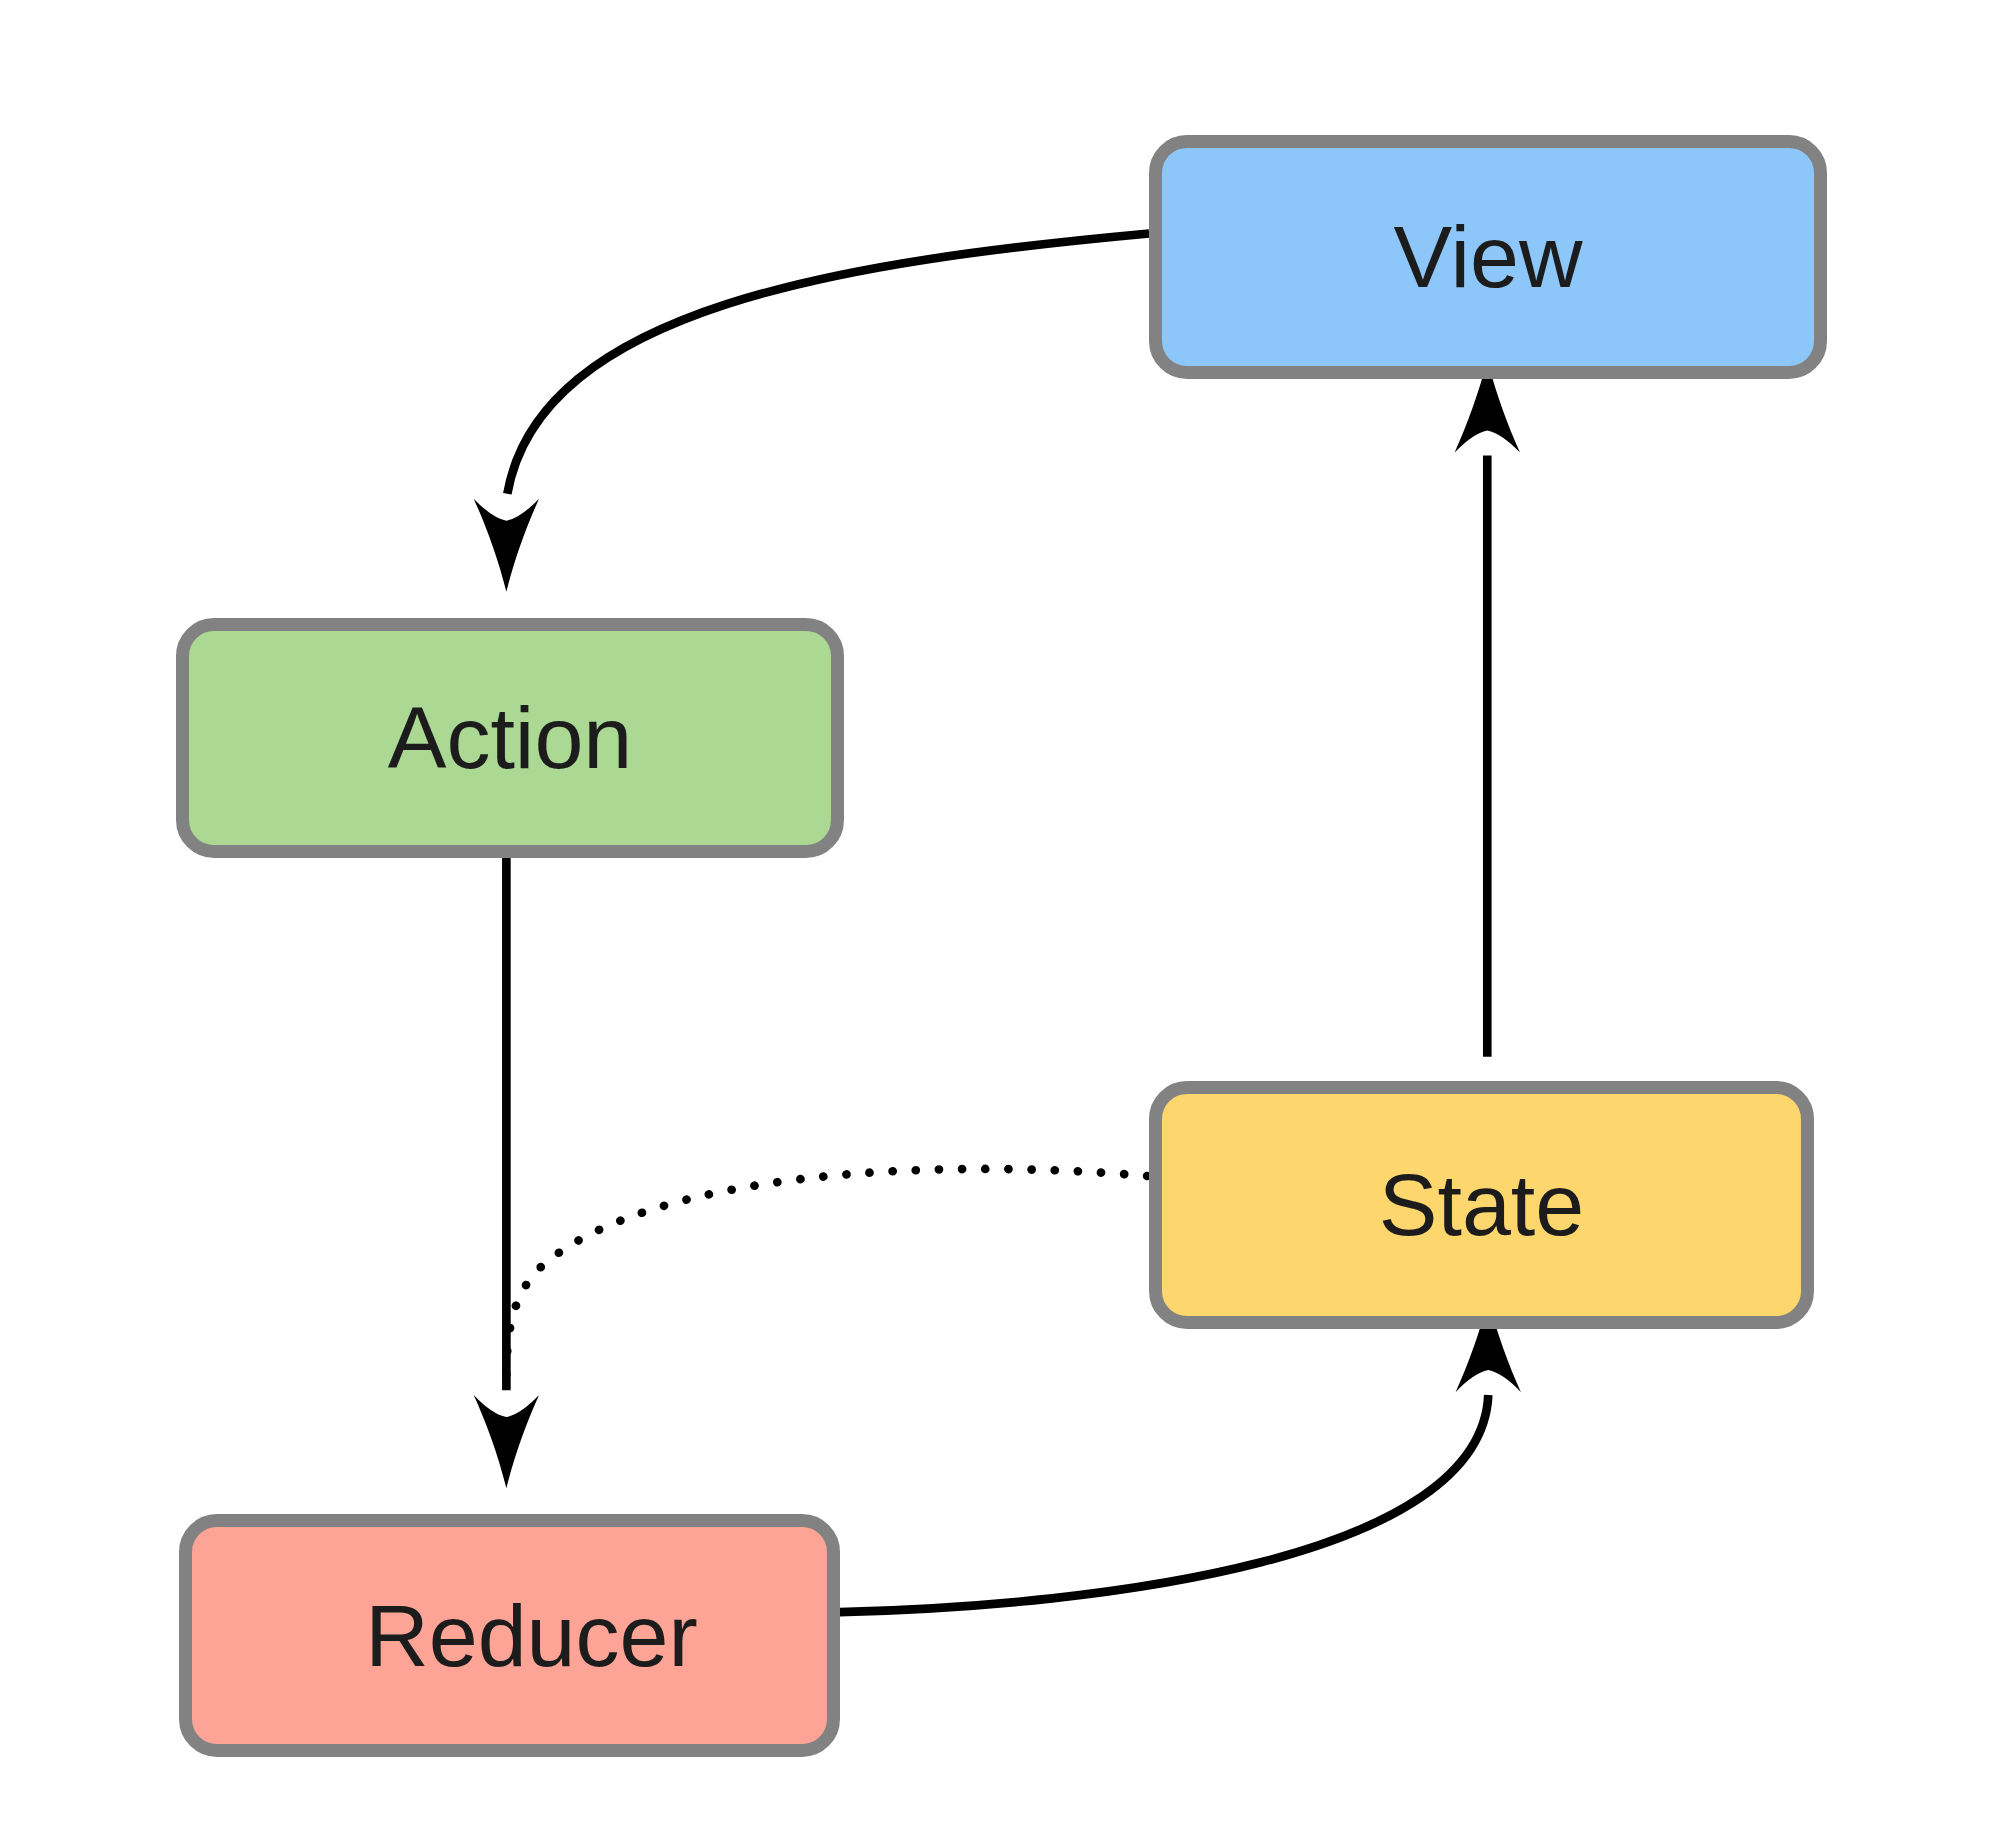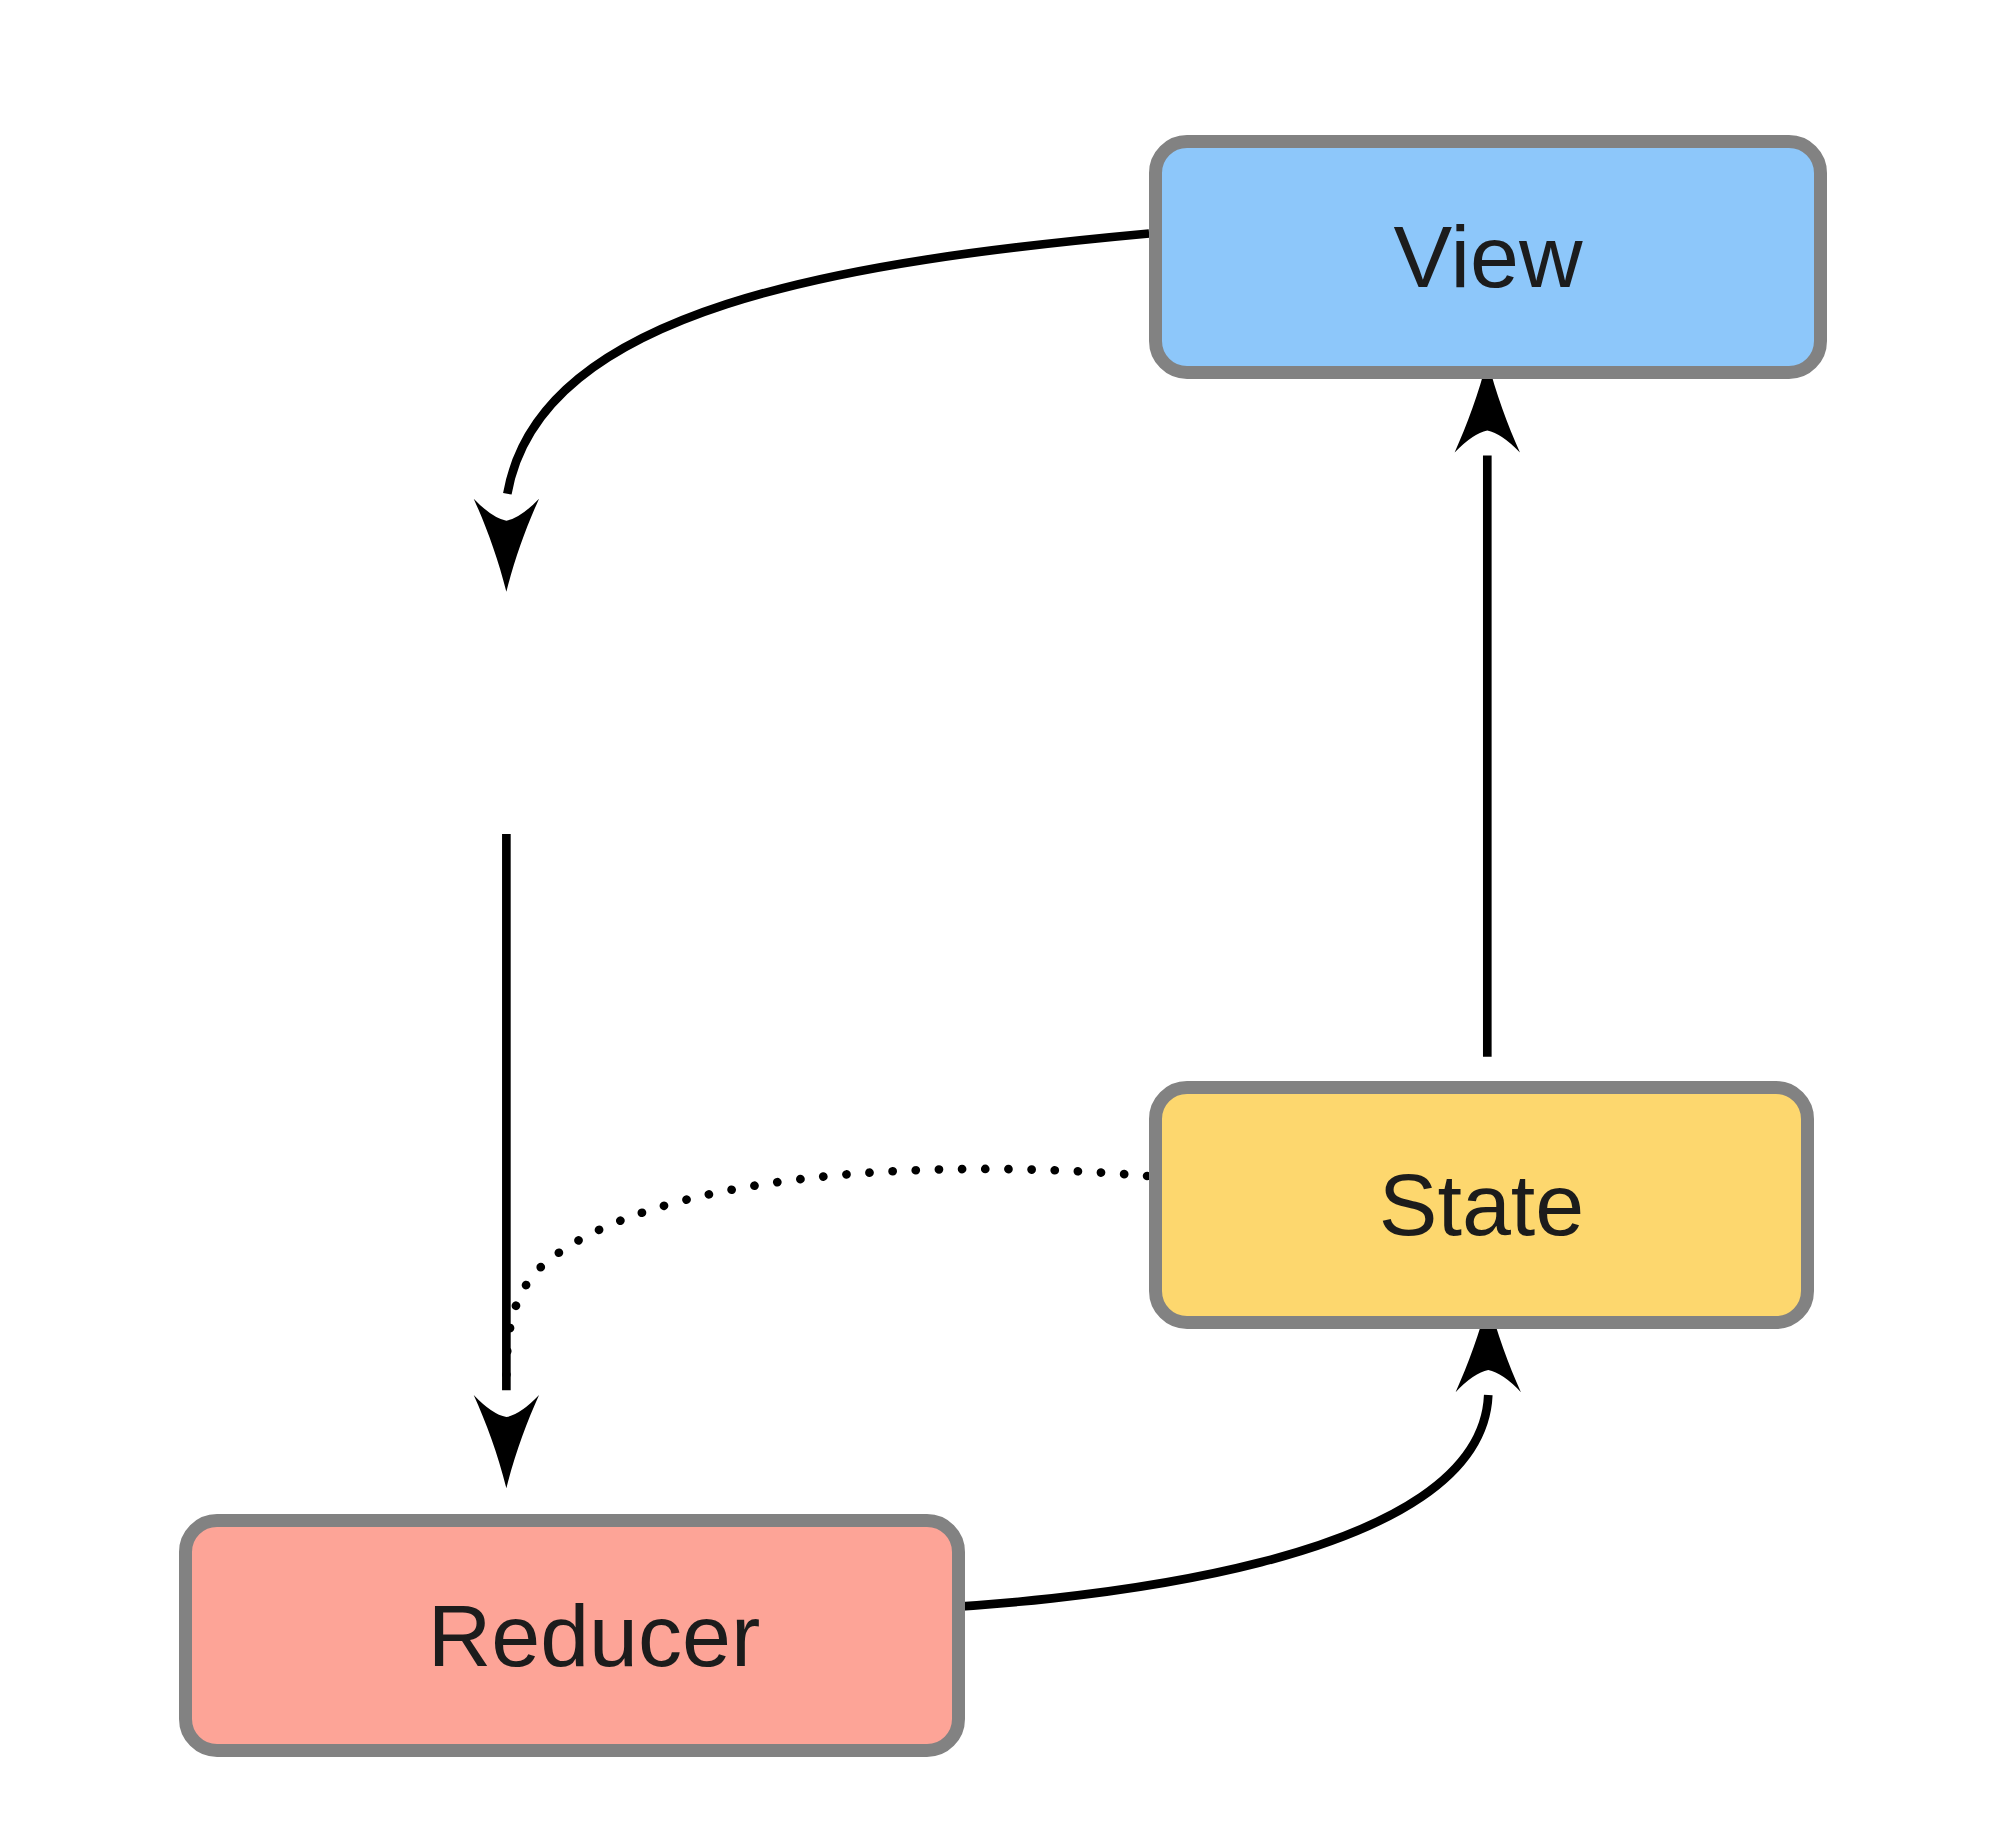--- a/index.html
+++ b/index.html
@@ -47,22 +47,25 @@
       <path d="M 0 0 C 9 36 21 68 34 97 Q 15 77 0 74 Q -15 77 -34 97 C -21 68 -9 36 0 0 Z" fill="#000000" stroke="none" transform="translate(527 616) rotate(180)"></path>
       <path d="M 0 0 C 9 36 21 68 34 97 Q 15 77 0 74 Q -15 77 -34 97 C -21 68 -9 36 0 0 Z" fill="#000000" stroke="none" transform="translate(527 1549) rotate(180)"></path>
       <path d="M 0 0 C 9 36 21 68 34 97 Q 15 77 0 74 Q -15 77 -34 97 C -21 68 -9 36 0 0 Z" fill="#000000" stroke="none" transform="translate(1549 1352) rotate(0)"></path>
       <path d="M 0 0 C 9 36 21 68 34 97 Q 15 77 0 74 Q -15 77 -34 97 C -21 68 -9 36 0 0 Z" fill="#000000" stroke="none" transform="translate(1548 374) rotate(0)"></path>
     </svg>
 
   <div class="node" style="left: 1149px; top: 111px; width: 678px; height: 244px; background: rgb(141, 199, 250); border-color: rgb(130, 130, 130); color: rgb(28, 28, 28);">
     <span class="node-label">View</span>
   </div>
 
+  <div class="node" style="left: 176px; top: 594px; width: 668px; height: 240px; background: rgb(171, 216, 147); border-color: rgb(130, 130, 130); color: rgb(28, 28, 28);">
+    <span class="node-label">Action</span>
+  </div>
 
   <div class="node" style="left: 1149px; top: 1057px; width: 665px; height: 248px; background: rgb(253, 215, 110); border-color: rgb(130, 130, 130); color: rgb(28, 28, 28);">
     <span class="node-label">State</span>
   </div>
 
-  <div class="node" style="left: 179px; top: 1490px; width: 786px; height: 243px; background: rgb(253, 164, 151); border-color: rgb(130, 130, 130); color: rgb(28, 28, 28); padding-left: 44px;">
+  <div class="node" style="left: 179px; top: 1490px; width: 661px; height: 243px; background: rgb(253, 164, 151); border-color: rgb(130, 130, 130); color: rgb(28, 28, 28); padding-left: 44px;">
     <span class="node-label">Reducer</span>
   </div>
 </div>
 
 
 </body></html>

